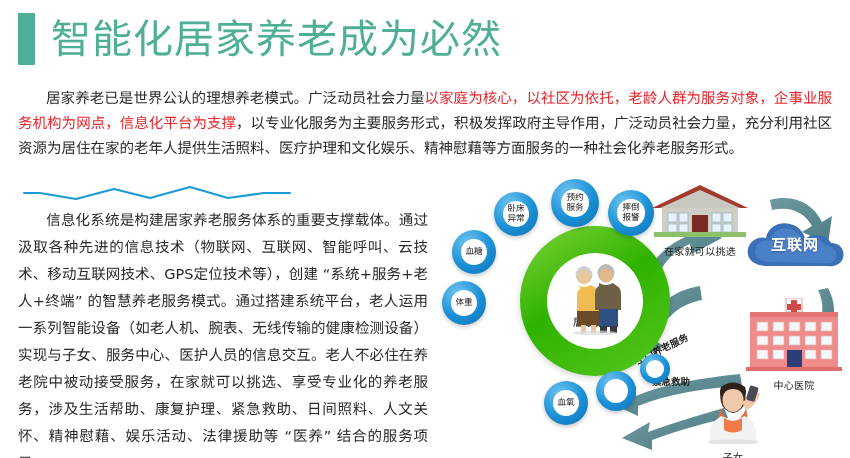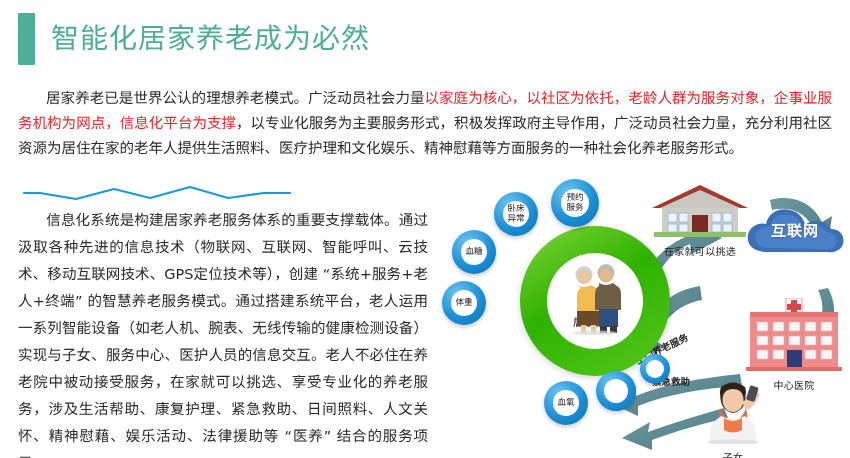--- a/index.html
+++ b/index.html
@@ -8,21 +8,21 @@
     background:#ffffff;
     font-family:"DejaVu Sans","Liberation Sans",sans-serif;
     overflow:hidden;position:relative;
   }
   .page{position:relative;width:850px;height:458px;}
 
   
   .title-row{position:absolute;left:0;top:8px;width:850px;height:62px;display:flex;align-items:center;}
   .title-bar{width:17px;height:52px;background:#4fae96;margin-left:18px;border-radius:1px;}
   .title-text{
-    margin-left:16px;font-size:28px;line-height:52px;color:#4fae96;
+    margin-left:16px;font-size:40px;line-height:52px;color:#4fae96;
     letter-spacing:1px;font-weight:400;white-space:nowrap;
   }
 
   
   .intro{
     position:absolute;left:18px;top:86px;width:814px;
     font-size:14.5px;line-height:25px;color:#2a2a2a;
     text-align:justify;text-justify:inter-ideograph;
   }
   .intro .indent{display:inline-block;width:28px;}
@@ -173,20 +173,24 @@
       </div>
     </div>
 
     <div class="bub" style="left:54px;top:14px;width:44px;height:44px;">
         <span>卧床
 异常</span>
       </div>
     <div class="bub" style="left:111px;top:1px;width:48px;height:48px;">
         <span>预约
 服务</span>
+      </div>
+    <div class="bub" style="left:168px;top:12px;width:46px;height:46px;">
+        <span>摔倒
+报警</span>
       </div>
     <div class="bub" style="left:12px;top:52px;width:44px;height:44px;font-family:Liberation Serif, serif;">
         <span>血糖</span>
       </div>
     <div class="bub" style="left:2px;top:103px;width:44px;height:44px;">
         <span>体重</span>
       </div>
     <div class="bub" style="left:104px;top:203px;width:44px;height:44px;">
         <span>血氧</span>
       </div>
@@ -207,21 +211,21 @@
           <rect x="20" y="42" width="9" height="8"></rect>
             <rect x="31" y="42" width="9" height="8"></rect>
           <rect x="64" y="42" width="9" height="8"></rect>
             <rect x="75" y="42" width="9" height="8"></rect>
         </g>
         <rect x="6" y="50" width="92" height="5" fill="#8cc06a"></rect>
       </svg>
       <div class="node-cap">在家就可以挑选</div>
     </div>
 
-    <div class="node" style="left:300px;top:26px;width:110px;">
+    <div class="node" style="left:300px;top:40px;width:110px;">
       <div style="position:relative;width:104px;height:54px;margin:0 auto;">
         <svg width="104" height="54" viewBox="0 0 104 54">
           <path d="M24,48 C10,48 3,40 5,31 C7,22 16,18 23,20 C25,9 36,3 47,6 C56,8 61,15 62,21
                    C70,14 84,17 88,25 C98,25 102,33 100,40 C98,47 90,49 84,48 Z" fill="#3b6fb6"></path>
           <path d="M28,44 C18,45 11,39 12,32 C14,24 21,21 27,23 C29,13 38,8 47,11 C55,13 59,19 60,24
                    C67,18 79,21 83,28 C91,28 95,34 93,40 C91,45 85,46 80,45 Z" fill="#4d84cb" opacity=".85"></path>
         </svg>
         <div class="cloud-label">互联网</div>
       </div>
     </div>

